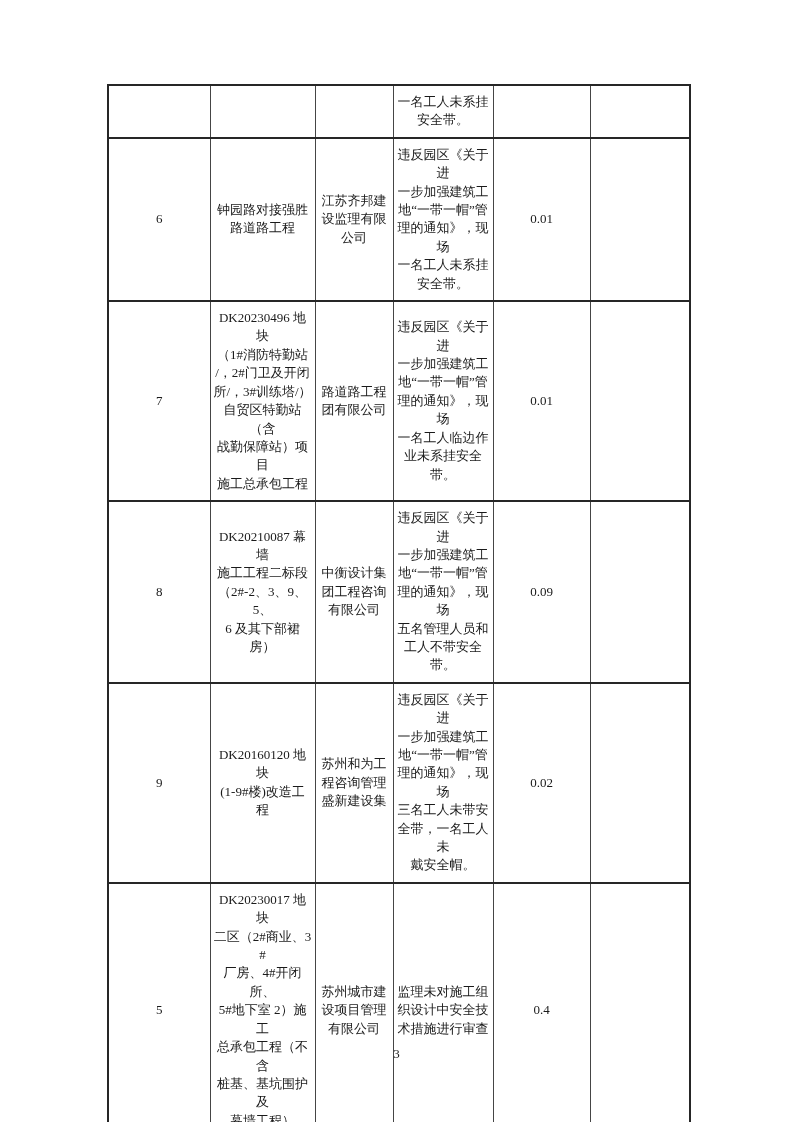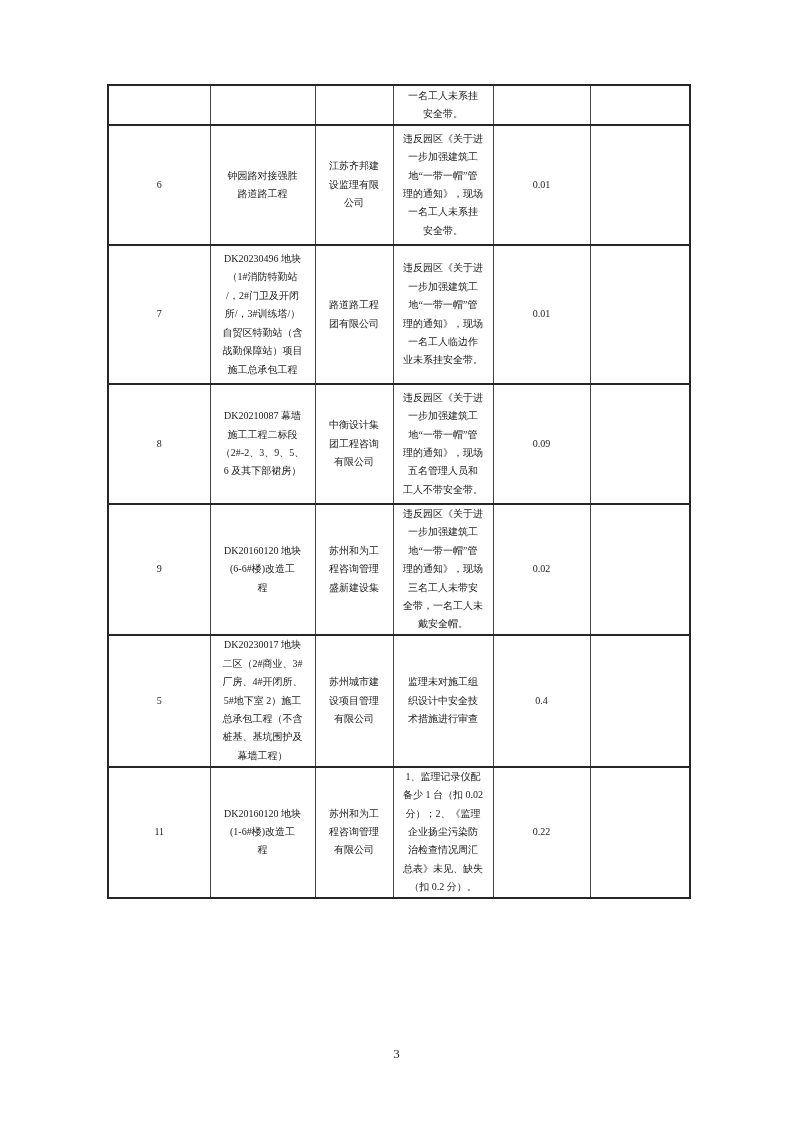--- a/index.html
+++ b/index.html
@@ -22,24 +22,24 @@
     border-collapse: collapse;
     table-layout: fixed;
     border: 2px solid #262626;
   }
   table.doc-table td {
     border: 1px solid #454545;
     border-top: 2px solid #262626;
     border-bottom: 2px solid #262626;
     text-align: center;
     vertical-align: middle;
-    font-size: 10px;
+    font-size: 13px;
     line-height: 18.4px;
     white-space: pre-line;
-    padding: 0 2px;
+    padding: 7px 2px;
     overflow: hidden;
     word-break: break-all;
   }
   .page-number {
     position: absolute;
     top: 1046px;
     left: 0;
     width: 793px;
     text-align: center;
     font-size: 13px;
@@ -118,21 +118,21 @@
 地“一带一帽”管
 理的通知》，现场
 五名管理人员和
 工人不带安全带。</td>
       <td>0.09</td>
       <td></td>
     </tr>
     <tr style="height:130px">
       <td>9</td>
       <td>DK20160120 地块
-(6-6#楼)改造工
+(1-9#楼)改造工
 程</td>
       <td>苏州和为工
 程咨询管理
 盛新建设集</td>
       <td>违反园区《关于进
 一步加强建筑工
 地“一带一帽”管
 理的通知》，现场
 三名工人未带安
 全带，一名工人未

